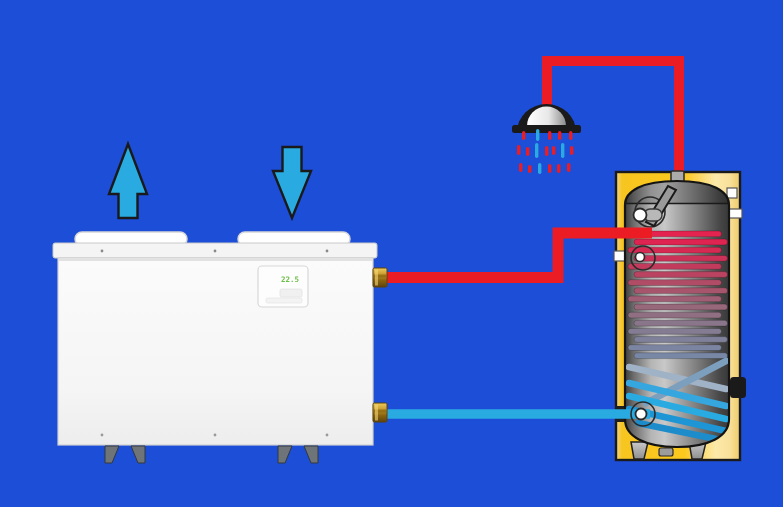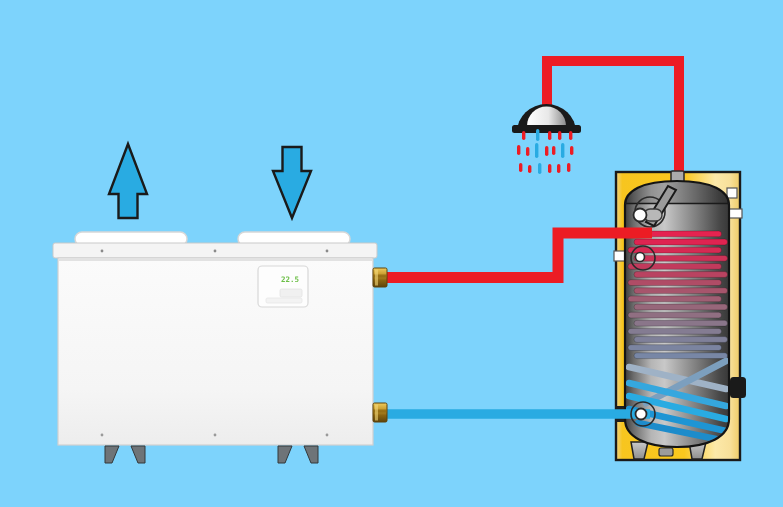--- a/index.html
+++ b/index.html
@@ -1,16 +1,16 @@
 <!DOCTYPE html>
 <html><head>
 <meta charset="utf-8">
 <style>
   html,body{margin:0;padding:0;background:#ffffff;}
-  #canvas{position:relative;width:783px;height:507px;background:#7dd3fc;overflow:hidden;
+  #canvas{position:relative;width:783px;height:507px;background:#1d4ed8;overflow:hidden;
           font-family:"DejaVu Sans","Liberation Sans",sans-serif;}
   svg{display:block;}
   .display-text{font-family:"DejaVu Sans Mono","Liberation Mono",monospace;font-size:7.5px;font-weight:bold;}
 </style>
 </head>
 <body>
 
 <div id="canvas">
 <svg width="783" height="507" viewBox="0 0 783 507" xmlns="http://www.w3.org/2000/svg">
   <defs>

